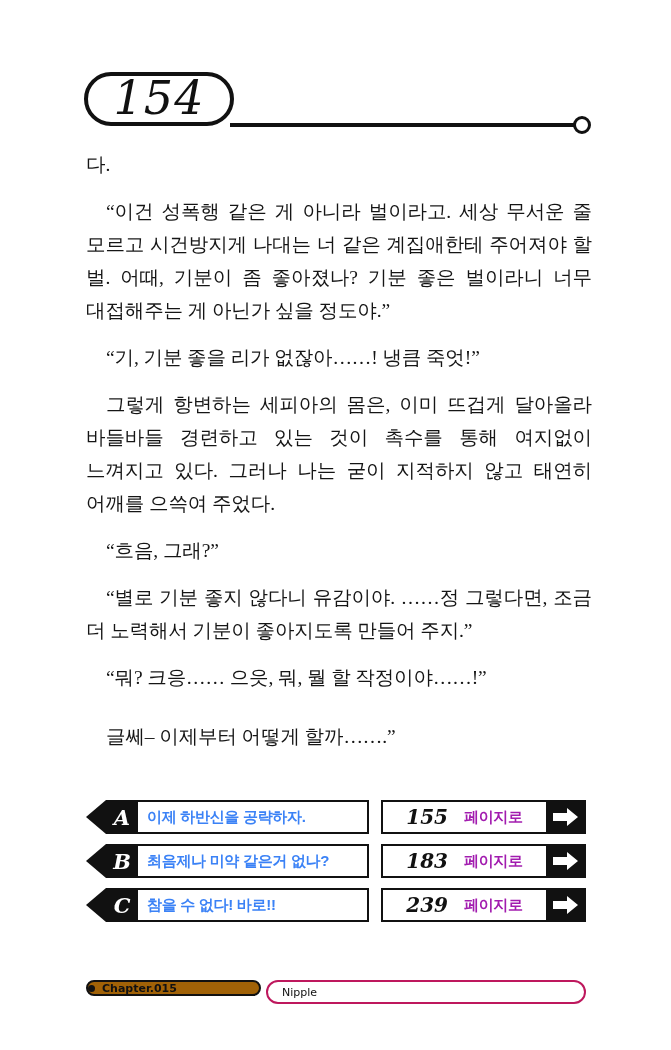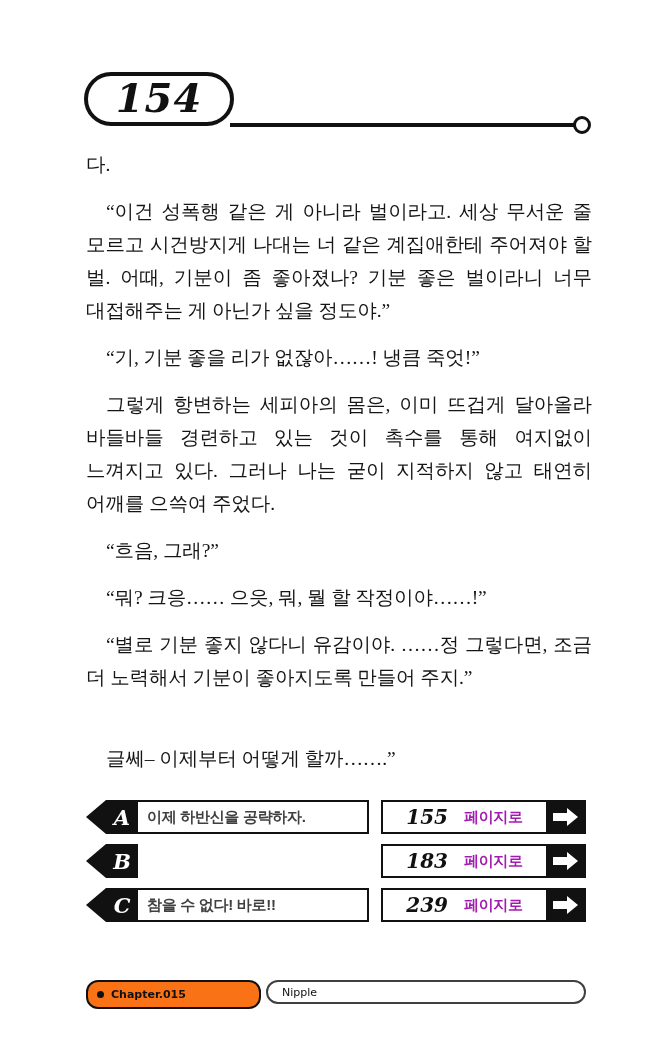--- a/index.html
+++ b/index.html
@@ -42,22 +42,22 @@
     border-radius: 27px;
     background: #ffffff;
     box-sizing: border-box;
     display: flex;
     align-items: center;
     justify-content: center;
   }
   .page-number-badge span {
     font-family: "DejaVu Serif", serif;
     font-style: italic;
-    font-weight: bold;
-    font-size: 40px;
+    font-weight: normal;
+    font-size: 46px;
     letter-spacing: 1px;
     color: #111111;
     line-height: 1;
     transform: translateY(-1px);
   }
   .header-rule {
     position: absolute;
     left: 146px;
     top: 51px;
     width: 350px;
@@ -91,21 +91,21 @@
     color: #151515;
     text-align: justify;
     letter-spacing: -0.1px;
     word-break: keep-all;
   }
   .body-text p.indent {
     text-indent: 20px;
     margin-top: 14px;
   }
   .body-text p.spaced {
-    margin-top: 48px;
+    margin-top: 26px;
   }
 
   
   .choices {
     position: absolute;
     left: 86px;
     top: 800px;
     width: 500px;
   }
   .choice-row {
@@ -148,21 +148,21 @@
     border: 2.5px solid #111111;
     border-left: none;
     background: #ffffff;
     display: flex;
     align-items: center;
     padding-left: 9px;
     box-sizing: border-box;
     font-family: "Liberation Sans", sans-serif;
     font-weight: bold;
     font-size: 15px;
-    color: #404040;
+    color: #3b82f6;
     letter-spacing: -0.3px;
   }
 
   
   .choice-right {
     position: absolute;
     left: 295px;
     top: 0;
     width: 205px;
     height: 34px;
@@ -210,28 +210,28 @@
     left: 86px;
     top: 980px;
     width: 500px;
     height: 26px;
   }
   .footer-chapter {
     position: absolute;
     left: 0;
     top: 0;
     width: 175px;
-    height: 29px;
+    height: 16px;
     border: 2px solid #111111;
     border-radius: 12px;
-    background: #f97316;
-    box-sizing: border-box;
-    display: flex;
-    align-items: center;
-    padding-left: 9px;
+    background: #a16207;
+    box-sizing: border-box;
+    display: flex;
+    align-items: center;
+    padding-left: 0;
   }
   .footer-bullet {
     width: 7px;
     height: 7px;
     border-radius: 50%;
     background: #111111;
     margin-right: 7px;
     flex: none;
   }
   .footer-chapter-text {
@@ -240,21 +240,21 @@
     font-size: 11px;
     letter-spacing: 0px;
     color: #111111;
   }
   .footer-title {
     position: absolute;
     left: 180px;
     top: 0;
     width: 320px;
     height: 24px;
-    border: 2px solid #404040;
+    border: 2px solid #be185d;
     border-radius: 12px;
     background: #ffffff;
     box-sizing: border-box;
     display: flex;
     align-items: center;
     padding-left: 14px;
   }
   .footer-title-text {
     font-family: "DejaVu Sans", sans-serif;
     font-size: 11px;
@@ -273,22 +273,22 @@
     <div class="header-rule"></div>
     <div class="header-dot"></div>
   </div>
 
   <div class="body-text">
     <p>다.</p>
     <p class="indent">“이건 성폭행 같은 게 아니라 벌이라고. 세상 무서운 줄 모르고 시건방지게 나대는 너 같은 계집애한테 주어져야 할 벌. 어때, 기분이 좀 좋아졌나? 기분 좋은 벌이라니 너무 대접해주는 게 아닌가 싶을 정도야.”</p>
     <p class="indent">“기, 기분 좋을 리가 없잖아……! 냉큼 죽엇!”</p>
     <p class="indent">그렇게 항변하는 세피아의 몸은, 이미 뜨겁게 달아올라 바들바들 경련하고 있는 것이 촉수를 통해 여지없이 느껴지고 있다. 그러나 나는 굳이 지적하지 않고 태연히 어깨를 으쓱여 주었다.</p>
     <p class="indent">“흐음, 그래?”</p>
+    <p class="indent">“별로 기분 좋지 않다니 유감이야. ……정 그렇다면, 조금 더 노력해서 기분이 좋아지도록 만들어 주지.”</p>
     <p class="indent">“뭐? 크응…… 으읏, 뭐, 뭘 할 작정이야……!”</p>
-    <p class="indent">“별로 기분 좋지 않다니 유감이야. ……정 그렇다면, 조금 더 노력해서 기분이 좋아지도록 만들어 주지.”</p>
     <p class="indent spaced">글쎄– 이제부터 어떻게 할까…….”</p>
   </div>
 
   <div class="choices">
 
     <div class="choice-row">
       <div class="choice-left">
         <div class="choice-arrow-head"></div>
         <div class="choice-letter">A</div>
         <div class="choice-label">이제 하반신을 공략하자.</div>
@@ -303,20 +303,21 @@
             <polygon points="0,6 14,6 14,1 25,10 14,19 14,14 0,14" fill="#ffffff"></polygon>
           </svg>
         </div>
       </div>
     </div>
 
     <div class="choice-row">
       <div class="choice-left">
         <div class="choice-arrow-head"></div>
         <div class="choice-letter">B</div>
+        <div class="choice-label">최음제나 미약 같은거 없나?</div>
       </div>
       <div class="choice-right">
         <div class="choice-goto">
           <span class="goto-num">183</span>
           <span class="goto-text">페이지로</span>
         </div>
         <div class="choice-arrow-box">
           <svg width="26" height="20" viewBox="0 0 26 20" aria-hidden="true">
             <polygon points="0,6 14,6 14,1 25,10 14,19 14,14 0,14" fill="#ffffff"></polygon>
           </svg>

